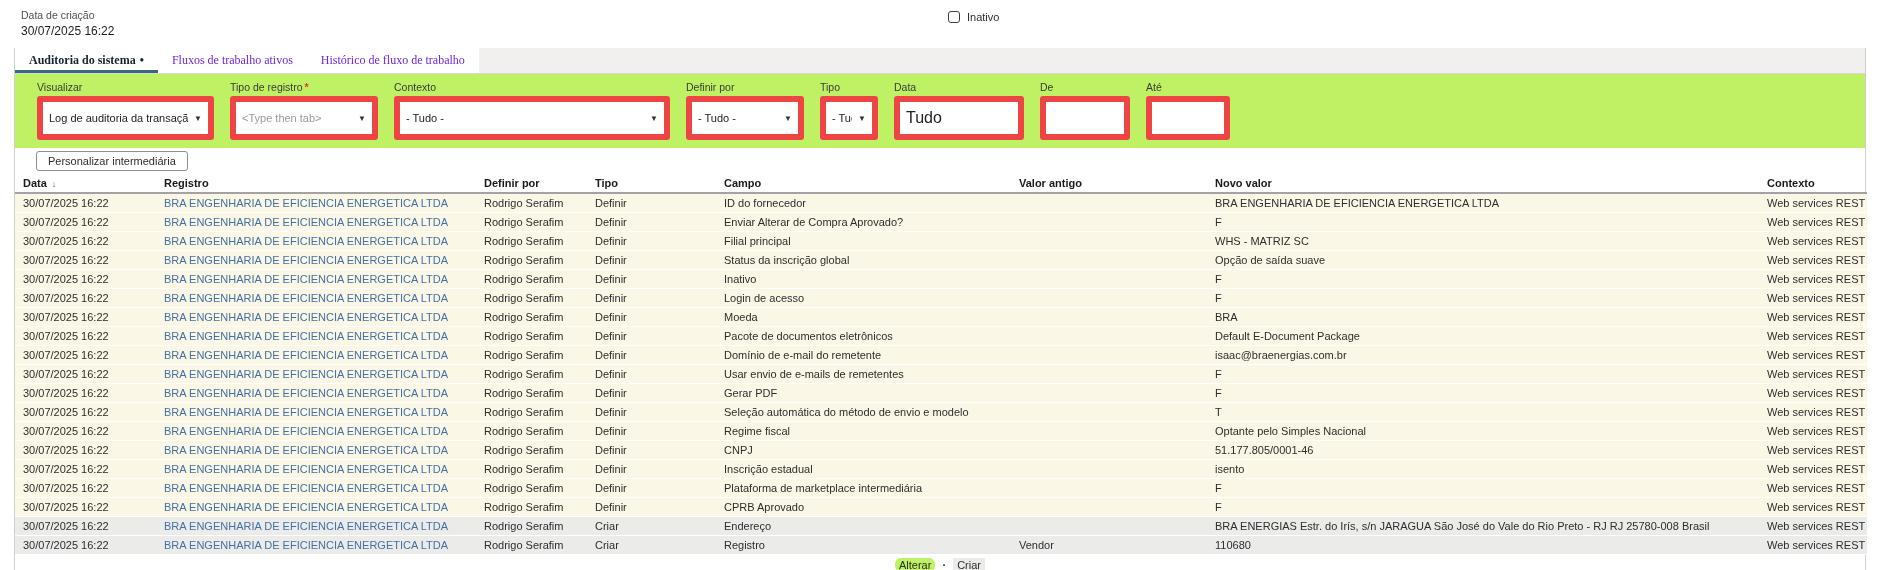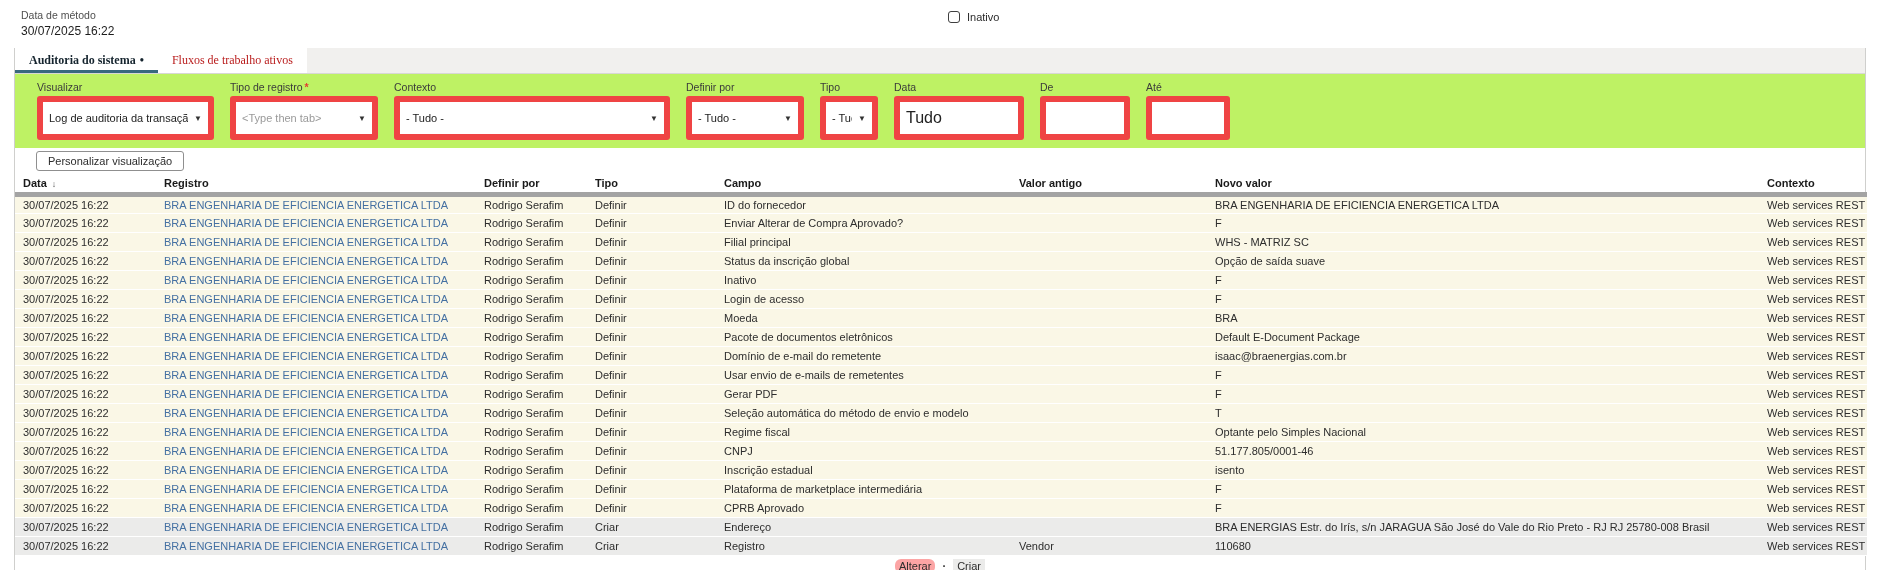--- a/index.html
+++ b/index.html
@@ -14,21 +14,21 @@
   .created-value { font-size:12px; color:#1d1d1d; margin-top:3px; }
   .inativo { position:absolute; left:948px; top:11px; display:flex; align-items:center; gap:7px; }
   .checkbox { width:12px; height:12px; border:1.6px solid #3f3f3f; border-radius:3px; background:#fff; display:inline-block; cursor:pointer; }
   .inativo-label { font-size:11px; color:#2c2c2c; }
 
   
   .panel { margin:0 12px 0 14px; border-left:1px solid #cfcfcd; border-right:1px solid #cfcfcd; border-bottom:1px solid #cfcfcd; }
 
   
   .tabstrip { display:flex; align-items:stretch; height:26px; background:#f1f0ee; border-bottom:1px solid #d8d7d4;font-family:Liberation Serif, serif; }
-  .tab { background:#fff; padding:5px 14px 0 14px; font-size:12px; color:#b91c1c; cursor:pointer; white-space:nowrap; }
+  .tab { background:#fff; padding:5px 14px 0 14px; font-size:12px; color:#6d28d9; cursor:pointer; white-space:nowrap; }
   .tab.active { font-weight:bold; color:#15242e; border-bottom:3px solid #39697e; }
   .tab .dot { font-weight:bold; margin-left:4px; color:#15242e; }
   .tabfill { flex:1; }
 
   
   .filters { display:flex; padding:7px 0 8px 22px; background:#bef264; }
   .field { margin-right:16px; }
   .flabel { font-size:10.5px; color:#3b3b3b; height:13px; white-space:nowrap; }
   .flabel .req { color:#e03c31; font-weight:bold; margin-left:2px; }
   .selbox, .txtbox { margin-top:2px; height:20px; border:6px solid #ef4444; border-radius:3px; background:#fff;
@@ -41,56 +41,57 @@
   
   .customize { padding:3px 0 4px 21px; }
   .customize button { font-family:"Liberation Sans",sans-serif; font-size:11px; color:#2c2c2c; background:#fff;
       border:1px solid #8f8f8f; border-radius:3px; padding:3px 11px; cursor:pointer; }
 
   
   table { border-collapse:collapse; table-layout:fixed; width:1852px; margin-left:0; }
   col.c1{width:141px} col.c2{width:320px} col.c3{width:111px} col.c4{width:129px}
   col.c5{width:295px} col.c6{width:196px} col.c7{width:552px} col.c8{width:108px}
   th { text-align:left; font-size:11px; font-weight:bold; color:#1a1a1a; padding:2px 4px 3px 8px;
-       border-bottom:5px solid #a3a3a3; white-space:nowrap; overflow:hidden; }
+       border-bottom:2px solid #a3a3a3; white-space:nowrap; overflow:hidden; }
   th .sort { font-size:9px; color:#555; margin-left:5px; }
   td { font-size:11px; color:#2d2d2d; padding:0 4px 0 8px; height:19px; white-space:nowrap; overflow:hidden;
        border-bottom:1px solid #fff; }
   tr.alterar td { background:#faf7e6; }
   tr.criar td { background:#ebebea; }
   td a { color:#4470a2; text-decoration:none; cursor:pointer; }
 
   
   .legend { text-align:center; padding:4px 0 3px 0; font-size:11px; color:#2d2d2d; }
   .chip { padding:1px 4px; }
-  .chip.alterar { background:#fca5a5;border-radius:6px; }
+  .chip.alterar { background:#bef264;border-radius:6px; }
   .chip.criar { background:#ebebea; }
   .legend .sep { margin:0 4px; font-weight:bold; }
 </style>
 </head>
 <body>
 
 <div class="page">
 
   <div class="topbar">
     <div class="created">
-      <div class="created-label">Data de método</div>
+      <div class="created-label">Data de criação</div>
       <div class="created-value">30/07/2025 16:22</div>
     </div>
     <div class="inativo">
       <span class="checkbox"></span>
       <span class="inativo-label">Inativo</span>
     </div>
   </div>
 
   <div class="panel">
 
     <div class="tabstrip">
       <div class="tab active"><span>Auditoria do sistema</span><span class="dot">•</span></div>
       <div class="tab">Fluxos de trabalho ativos</div>
+      <div class="tab">Histórico de fluxo de trabalho</div>
       <div class="tabfill"></div>
     </div>
 
     <div class="filters">
       <div class="field" style="width:177px">
         <div class="flabel">Visualizar</div>
         <div class="selbox">
           <span class="val">Log de auditoria da transação</span>
           <span class="arrow">▼</span>
         </div>
@@ -137,21 +138,21 @@
       </div>
       <div class="field" style="width:84px">
         <div class="flabel">Até</div>
         <div class="txtbox">
             <input value="" style="">
           </div>
       </div>
     </div>
 
     <div class="customize">
-      <button>Personalizar visualização</button>
+      <button>Personalizar intermediária</button>
     </div>
 
     <table>
       <colgroup>
           <col class="c1">
           <col class="c2">
           <col class="c3">
           <col class="c4">
           <col class="c5">
           <col class="c6">

